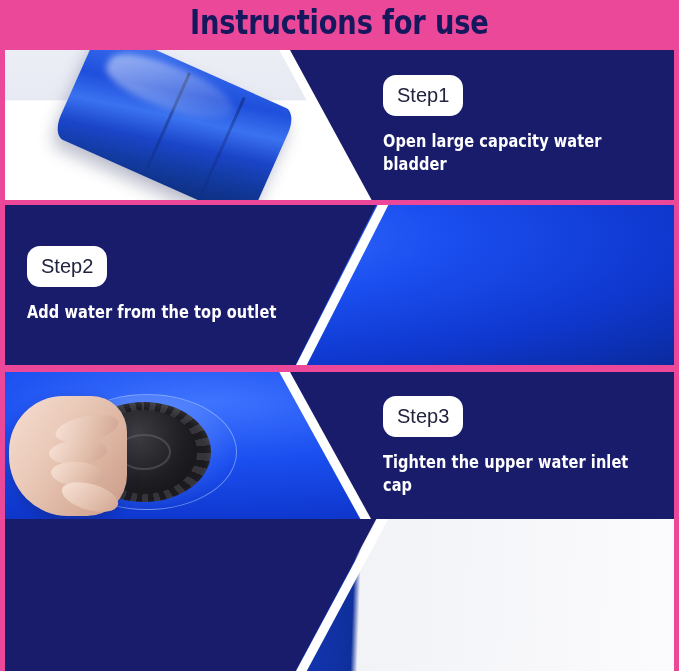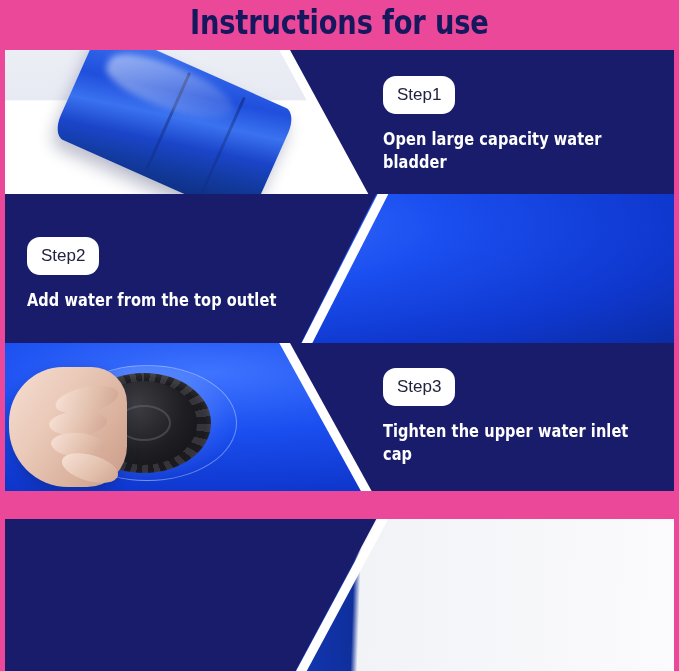--- a/index.html
+++ b/index.html
@@ -42,22 +42,22 @@
 
   
   .row {
     position: absolute;
     left: 5px;
     width: 669px;
     overflow: hidden;
     background: #ffffff;
   }
   .row-1 { top: 50px;  height: 150px; }
-  .row-2 { top: 194px; height: 160px; }
-  .row-3 { top: 343px; height: 148px; }
+  .row-2 { top: 205px; height: 160px; }
+  .row-3 { top: 372px; height: 148px; }
   .row-4 { top: 519px; height: 152px; }
 
   
   .photo {
     position: absolute;
     top: 0;
     height: 100%;
     width: 100%;
     left: 0;
     overflow: hidden;
@@ -100,21 +100,21 @@
     justify-content: center;
     gap: 14px;
   }
   .content-right { left: 378px; right: 12px; }
   .content-left  { left: 22px;  width: 300px; }
 
   .badge {
     background: #ffffff;
     color: #21243f;
     border-radius: 13px;
-    font-size: 17px;
+    font-size: 20px;
     line-height: 1;
     padding: 10px 14px 11px;
     align-self: flex-start;
     font-family: "Liberation Sans", sans-serif;
   }
 
   .caption {
     color: #ffffff;
     font-family: "Liberation Sans Narrow", "DejaVu Sans Condensed", "Liberation Sans", sans-serif;
     font-weight: bold;

